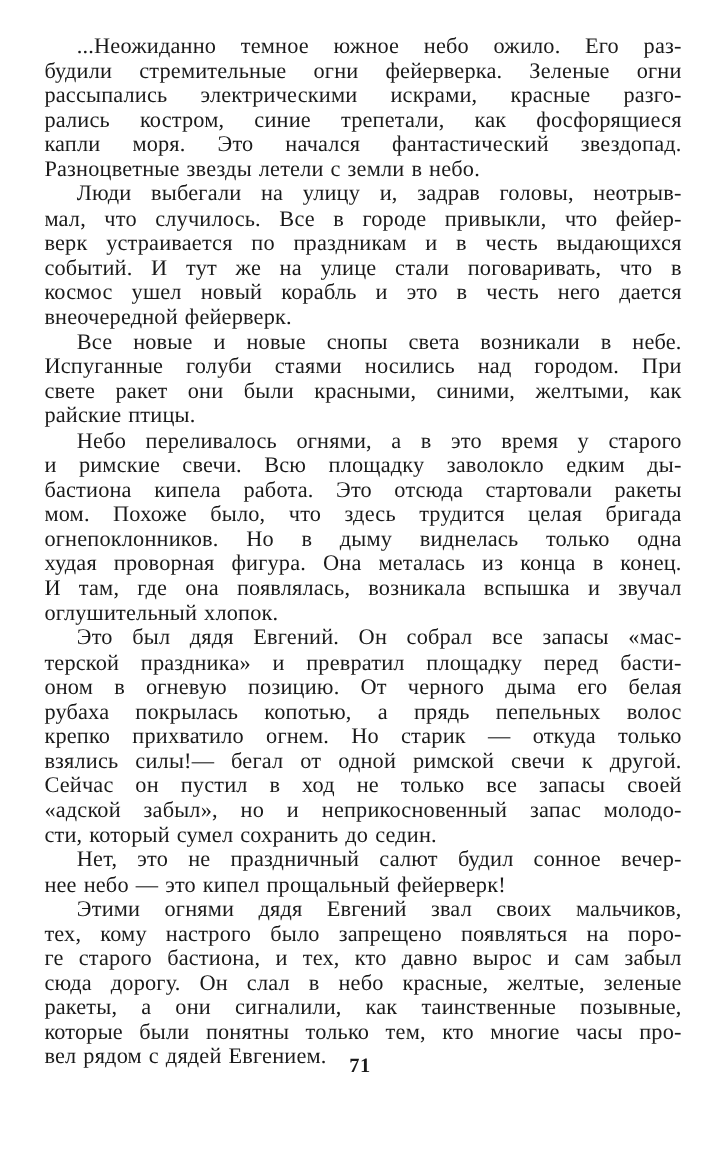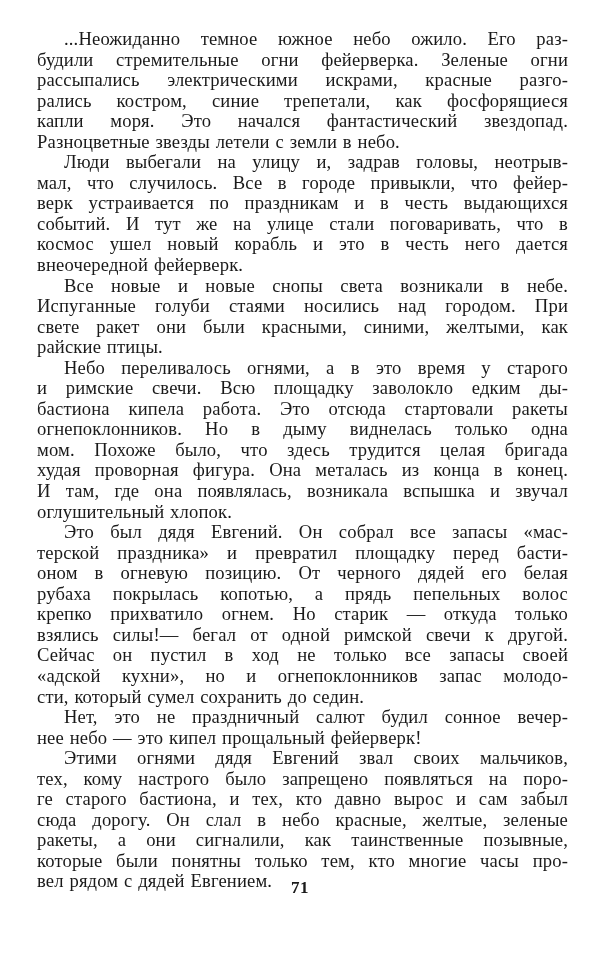--- a/index.html
+++ b/index.html
@@ -75,35 +75,35 @@
     <div class="para">
       <span class="line first">Все новые и новые снопы света возникали в небе.</span>
       <span class="line">Испуганные голуби стаями носились над городом. При</span>
       <span class="line">свете ракет они были красными, синими, желтыми, как</span>
       <span class="line last">райские птицы.</span>
     </div>
     <div class="para">
       <span class="line first">Небо переливалось огнями, а в это время у старого</span>
       <span class="line">и римские свечи. Всю площадку заволокло едким ды-</span>
       <span class="line">бастиона кипела работа. Это отсюда стартовали ракеты</span>
+      <span class="line">мом. Похоже было, что здесь трудится целая бригада</span>
       <span class="line">огнепоклонников. Но в дыму виднелась только одна</span>
-      <span class="line">мом. Похоже было, что здесь трудится целая бригада</span>
       <span class="line">худая проворная фигура. Она металась из конца в конец.</span>
       <span class="line">И там, где она появлялась, возникала вспышка и звучал</span>
       <span class="line last">оглушительный хлопок.</span>
     </div>
     <div class="para">
       <span class="line first">Это был дядя Евгений. Он собрал все запасы «мас-</span>
       <span class="line">терской праздника» и превратил площадку перед басти-</span>
-      <span class="line">оном в огневую позицию. От черного дядей его белая</span>
+      <span class="line">оном в огневую позицию. От черного дыма его белая</span>
       <span class="line">рубаха покрылась копотью, а прядь пепельных волос</span>
       <span class="line">крепко прихватило огнем. Но старик — откуда только</span>
       <span class="line">взялись силы!— бегал от одной римской свечи к другой.</span>
       <span class="line">Сейчас он пустил в ход не только все запасы своей</span>
-      <span class="line">«адской кухни», но и огнепоклонников запас молодо-</span>
+      <span class="line">«адской забыл», но и неприкосновенный запас молодо-</span>
       <span class="line last">сти, который сумел сохранить до седин.</span>
     </div>
     <div class="para">
       <span class="line first">Нет, это не праздничный салют будил сонное вечер-</span>
       <span class="line last">нее небо — это кипел прощальный фейерверк!</span>
     </div>
     <div class="para">
       <span class="line first">Этими огнями дядя Евгений звал своих мальчиков,</span>
       <span class="line">тех, кому настрого было запрещено появляться на поро-</span>
       <span class="line">ге старого бастиона, и тех, кто давно вырос и сам забыл</span>

